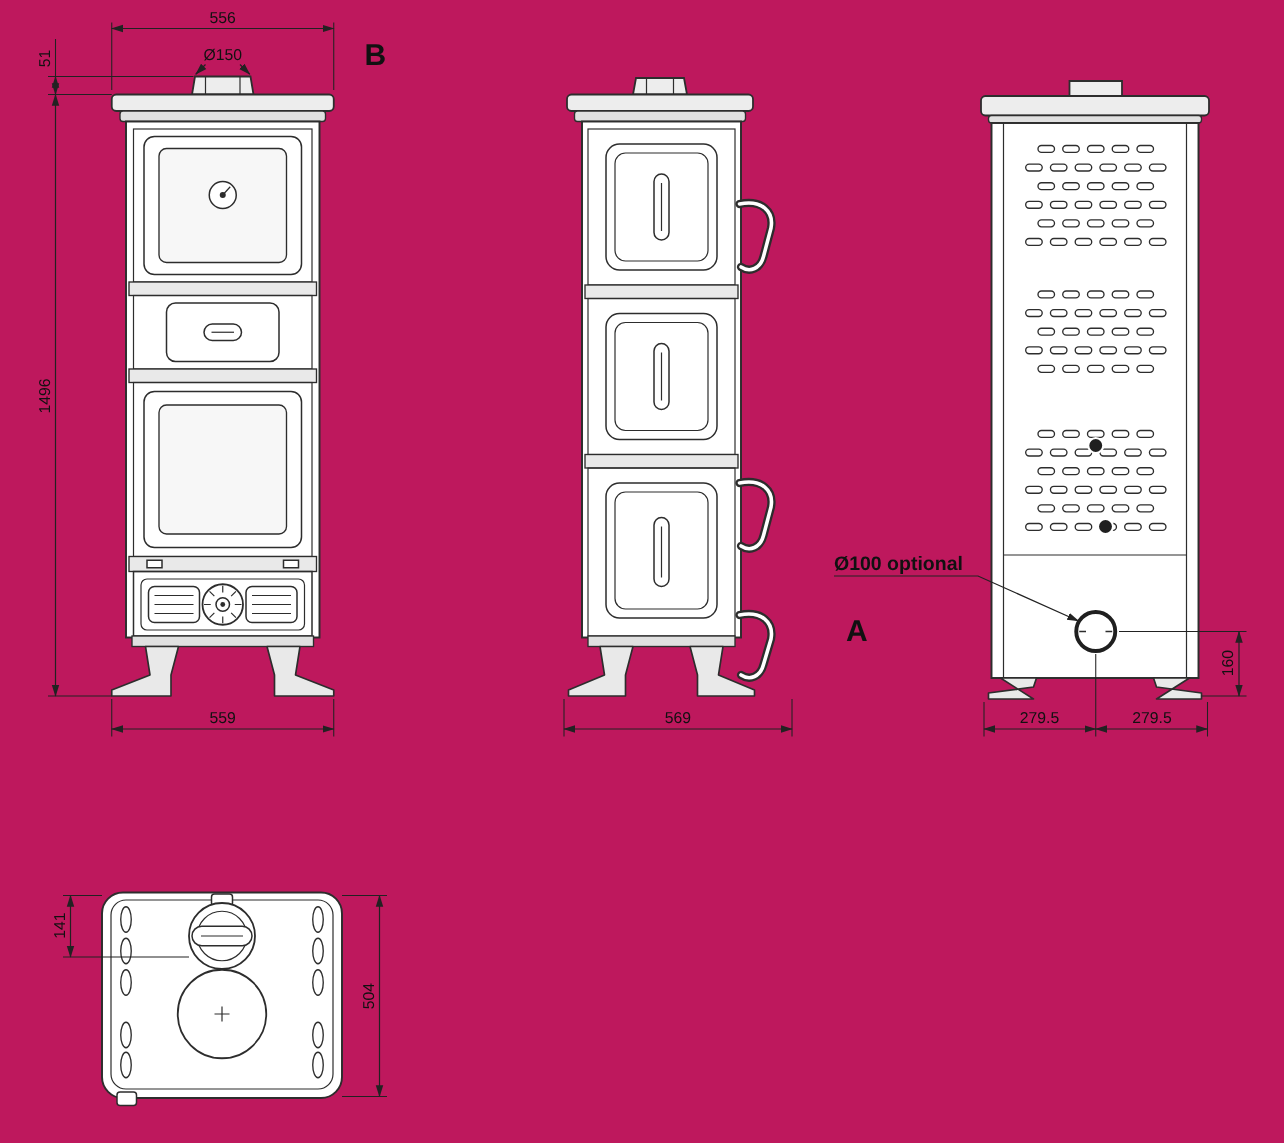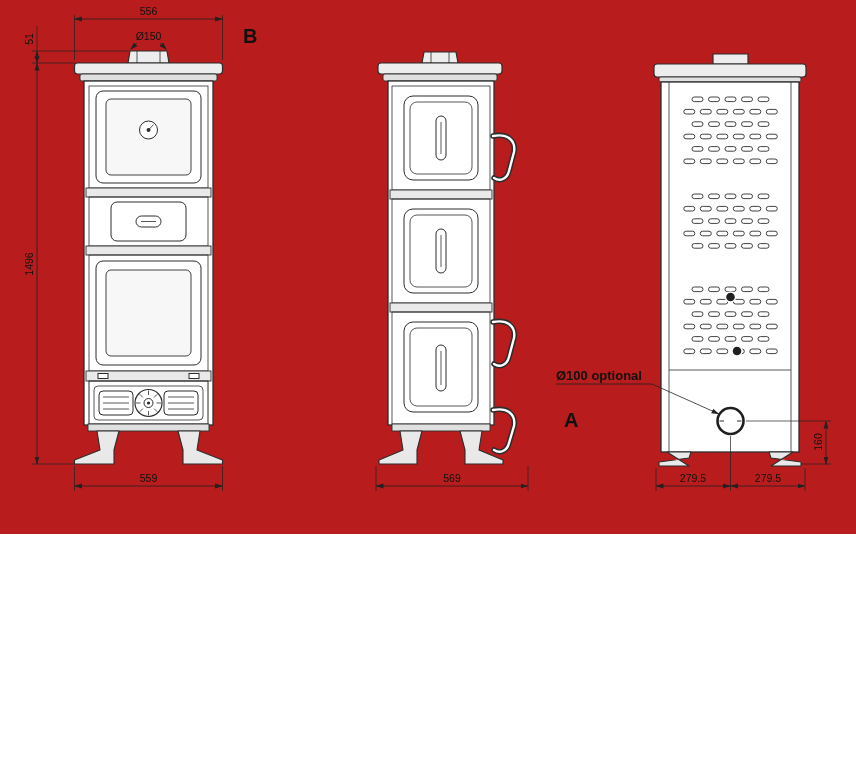--- a/index.html
+++ b/index.html
@@ -1,17 +1,17 @@
 <!DOCTYPE html>
 <html><head>
 <meta charset="utf-8">
 <style>
   html,body { margin:0; padding:0; background:#ffffff; }
   .canvas {
-    position:relative; width:856px; height:534px; background:#b91c1c;
+    position:relative; width:856px; height:762px; background:#be185d;
     font-family:"Liberation Sans", sans-serif;
   }
   svg text { font-family:"Liberation Sans", sans-serif; }
   .dim       { font-size:10.5px; fill:#111; }
   .viewlabel { font-size:20px; font-weight:bold; fill:#111; }
   .note      { font-size:13px; font-weight:600; fill:#111; }
 
   .plate  { fill:#ededed; stroke:#2d2d2d; stroke-width:1.2; }
   .plate2 { fill:#e0e0e0; stroke:#2d2d2d; stroke-width:0.9; }
   .band   { fill:#e9e9e9; stroke:#2d2d2d; stroke-width:0.9; }

